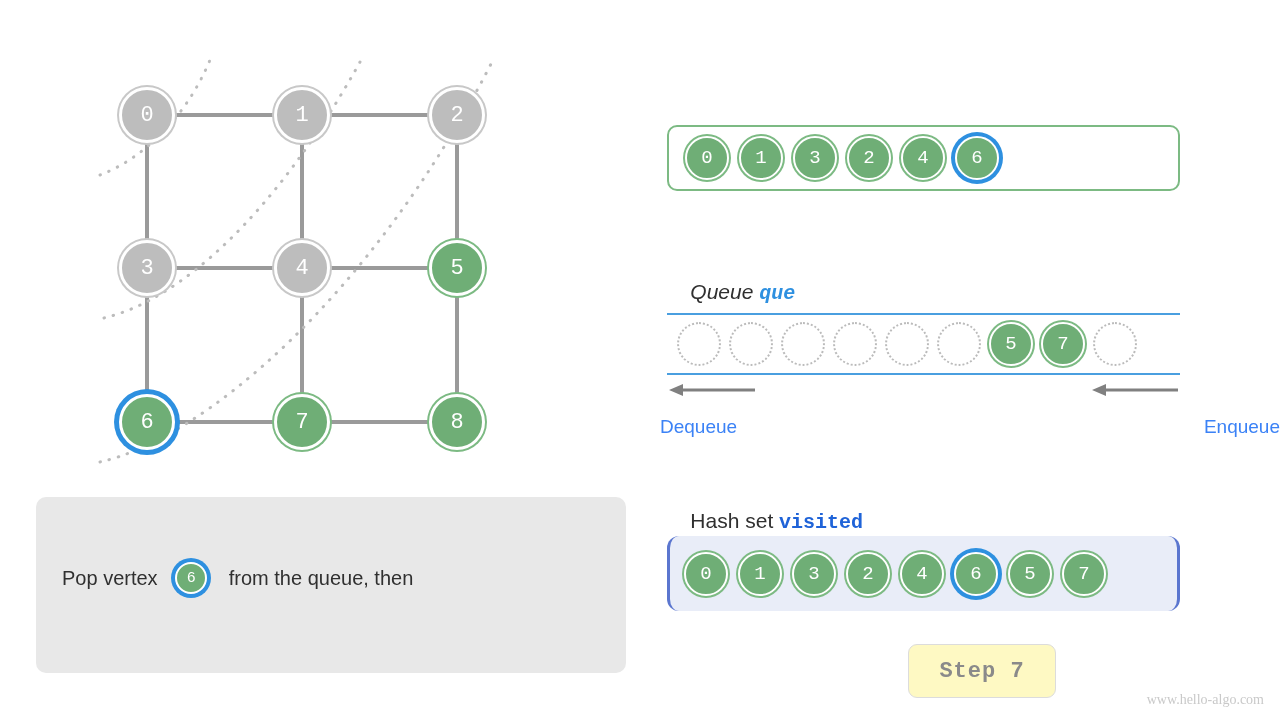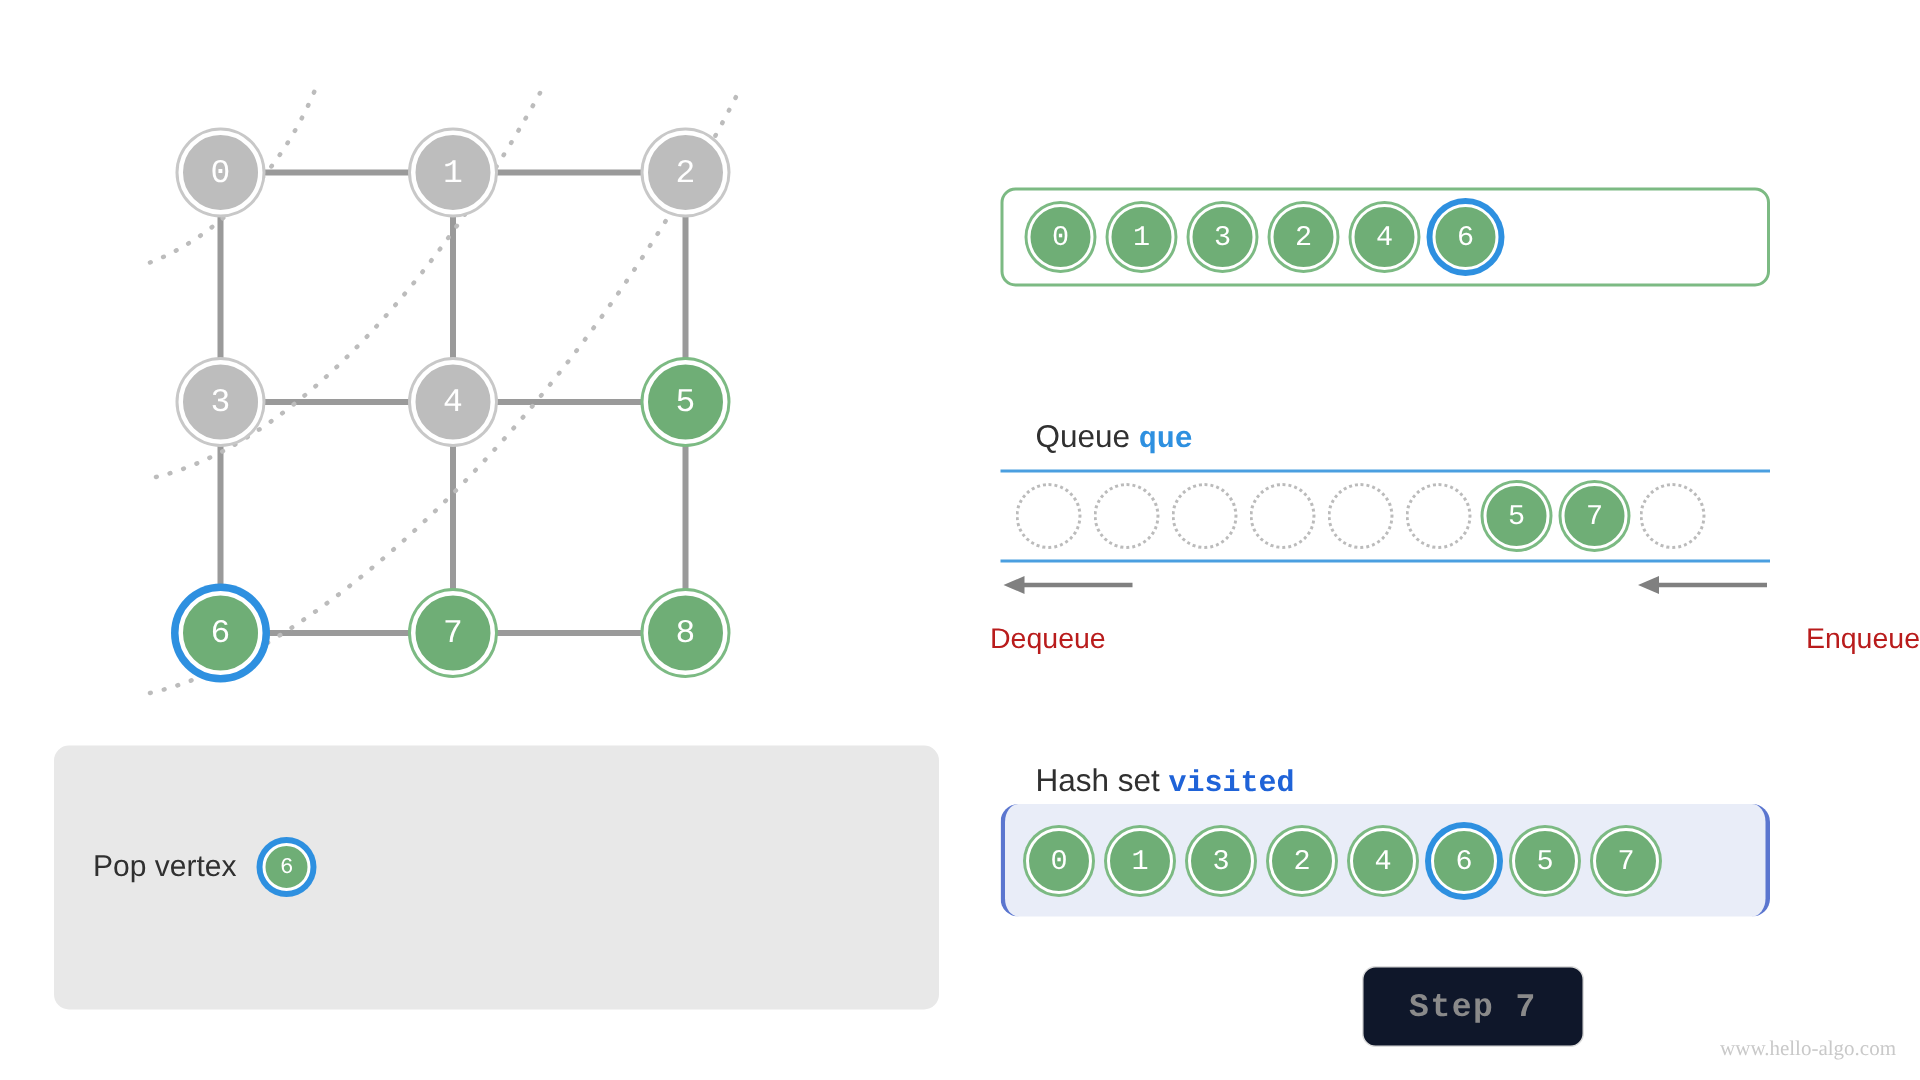--- a/index.html
+++ b/index.html
@@ -115,21 +115,21 @@
   .rail { position: absolute; left: 0; width: 513px; height: 2px; background: #4a9fe0; }
   #rail-top { top: 0px; }
   #rail-bot { top: 60px; }
   #queue-cells {
     position: absolute; left: 7px; top: 322px;
     width: 513px; height: 44px;
     display: flex; align-items: center; gap: 8px;
     padding-left: 10px; box-sizing: border-box;
   }
   #queue-arrows { position: absolute; left: 7px; top: 382px; width: 513px; height: 16px; }
-  .qlabel { position: absolute; top: 416px; font-size: 19px; color: #b91c1c; }
+  .qlabel { position: absolute; top: 416px; font-size: 19px; color: #3b82f6; }
   #label-dequeue { left: 0px; }
   #label-enqueue { right: 0px; }
 
   
   #visited-box {
     position: absolute;
     left: 7px; top: 536px;
     width: 513px; height: 75px;
     background: #e9edf8;
     border-left: 3px solid #5b76cf;
@@ -139,21 +139,21 @@
     display: flex; align-items: center;
     padding-left: 14px;
     gap: 10px;
   }
 
   
   #step-badge {
     position: absolute;
     left: 908px; top: 644px;
     width: 146px; height: 52px;
-    background: #0f172a;
+    background: #fef9c3;
     border: 1.5px solid #dcdcdc;
     border-radius: 9px;
     display: flex; align-items: center; justify-content: center;
     font-family: "Liberation Mono", monospace;
     font-size: 22px; font-weight: bold;
     color: #8a8a8a;
     letter-spacing: 1px;
   }
   #watermark {
     position: absolute;
@@ -216,20 +216,21 @@
       <div class="gnode gnode-green" style="left: 429px; top: 394px;">
         <span>8</span>
       </div>
     </div>
 </div>
 
 <div id="caption-box">
   <div id="caption-line1">
     <span>Pop vertex </span>
     <span class="inline-badge">6</span>
+    <span> from the queue, then</span>
   </div>
 </div>
 
 <div id="right-col">
 
   <div id="res-box">
       <div class="cell cell-green">
         <span>0</span>
       </div>
       <div class="cell cell-green">
@@ -242,21 +243,21 @@
         <span>2</span>
       </div>
       <div class="cell cell-green">
         <span>4</span>
       </div>
       <div class="cell cell-active">
         <span>6</span>
       </div>
     </div>
 
-  <div class="section-title" style="left:7px; top:256px;">
+  <div class="section-title" style="left:7px; top:256px;font-style:italic;">
     <span>Queue </span><span class="tag kw-lblue">que</span>
   </div>
   <div id="queue-rails">
     <div class="rail" id="rail-top"></div>
     <div class="rail" id="rail-bot"></div>
   </div>
   <div id="queue-cells">
       <div class="cell cell-empty">
         <span></span>
       </div>

